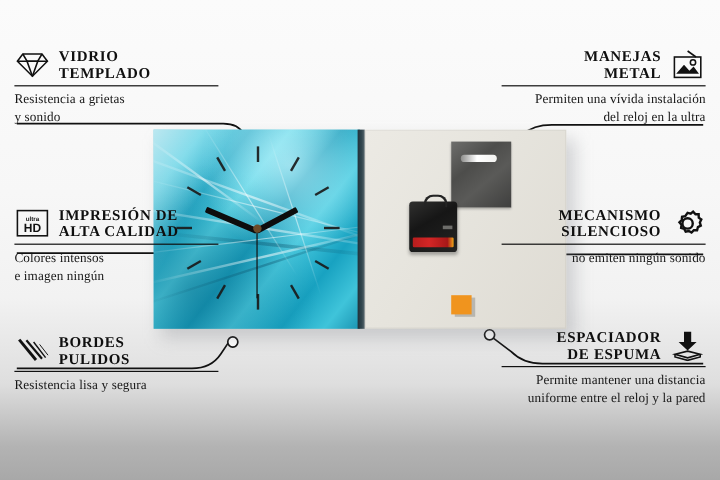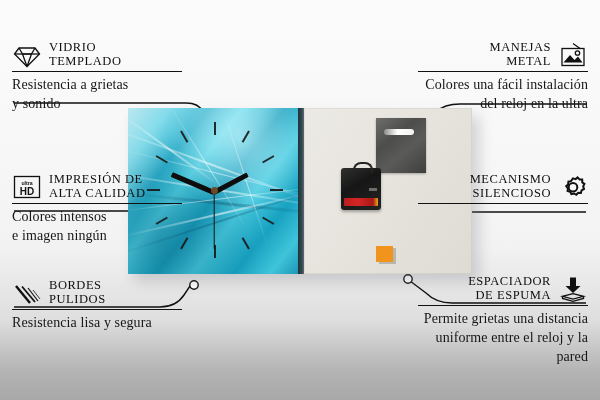--- a/index.html
+++ b/index.html
@@ -224,42 +224,42 @@
     align-items: center;
     gap: 7px;
   }
   .feature.right .feature-head { flex-direction: row-reverse; }
 
   .feature-icon {
     flex: 0 0 auto;
     width: 30px;
     height: 28px;
     display: flex;
-    align-items: flex-end;
+    align-items: center;
     justify-content: center;
     color: #111;
   }
   .feature-title {
     font-family: "Liberation Serif", serif;
     font-size: 12.5px;
-    font-weight: normal;
+    font-weight: bold;
     line-height: 1.12;
     letter-spacing: .55px;
     color: #0f0f0f;
     text-transform: uppercase;
   }
   .feature-rule {
     height: 1px;
     background: #111;
     margin: 3px 0 4px 0;
     width: 100%;
   }
   .feature-desc {
     font-family: "Liberation Serif", serif;
-    font-size: 14px;
+    font-size: 11px;
     line-height: 1.34;
     color: #161616;
     letter-spacing: .1px;
   }
 
   
   #feat-vidrio   { left: 12px;  top: 40px;  }
   #feat-impres   { left: 12px;  top: 172px; }
   #feat-bordes   { left: 12px;  top: 278px; }
   #feat-manejas  { left: 418px; top: 40px;  }
@@ -420,21 +420,21 @@
           <circle cx="19.5" cy="11" r="2.2"></circle>
         </svg>
       </span>
       <div class="feature-title">
         <div>MANEJAS</div>
         <div>METAL</div>
       </div>
     </div>
     <div class="feature-rule"></div>
     <div class="feature-desc">
-      <div>Colores una fácil instalación</div>
+      <div>Permiten una vívida instalación</div>
       <div>del reloj en la ultra</div>
     </div>
   </div>
 
   <div class="feature right" id="feat-mecanismo">
     <div class="feature-head">
       <span class="feature-icon">
         <svg width="28" height="26" viewBox="0 0 28 26" fill="none" stroke="#111" stroke-width="2">
           <path d="M14 3.2
                    L16.6 3.9 L18.6 2.2 L20.6 4.4 L23.2 4.3 L23.3 7.2
@@ -445,37 +445,38 @@
           <circle cx="14" cy="13.2" r="4.3"></circle>
         </svg>
       </span>
       <div class="feature-title">
         <div>MECANISMO</div>
         <div>SILENCIOSO</div>
       </div>
     </div>
     <div class="feature-rule"></div>
     <div class="feature-desc">
+      <div>no emiten ningún sonido</div>
     </div>
   </div>
 
   <div class="feature right" id="feat-espaciador">
     <div class="feature-head">
       <span class="feature-icon">
         <svg width="28" height="26" viewBox="0 0 28 26" fill="none" stroke="#111" stroke-width="1.3">
           <path d="M11 1.5 H17 V10 H21.5 L14 17 L6.5 10 H11 Z" fill="#111" stroke="none"></path>
           <path d="M14 17.6 L24.5 20.3 L14 23.2 L3.5 20.3 Z"></path>
           <path d="M3.5 20.3 V22.4 L14 25.3 L24.5 22.4 V20.3"></path>
         </svg>
       </span>
       <div class="feature-title">
         <div>ESPACIADOR</div>
         <div>DE ESPUMA</div>
       </div>
     </div>
     <div class="feature-rule"></div>
     <div class="feature-desc">
-      <div>Permite grietas una distancia</div>
+      <div>Permite mantener una distancia</div>
       <div>uniforme entre el reloj y la pared</div>
     </div>
   </div>
 
 </div>
 
 </body></html>

